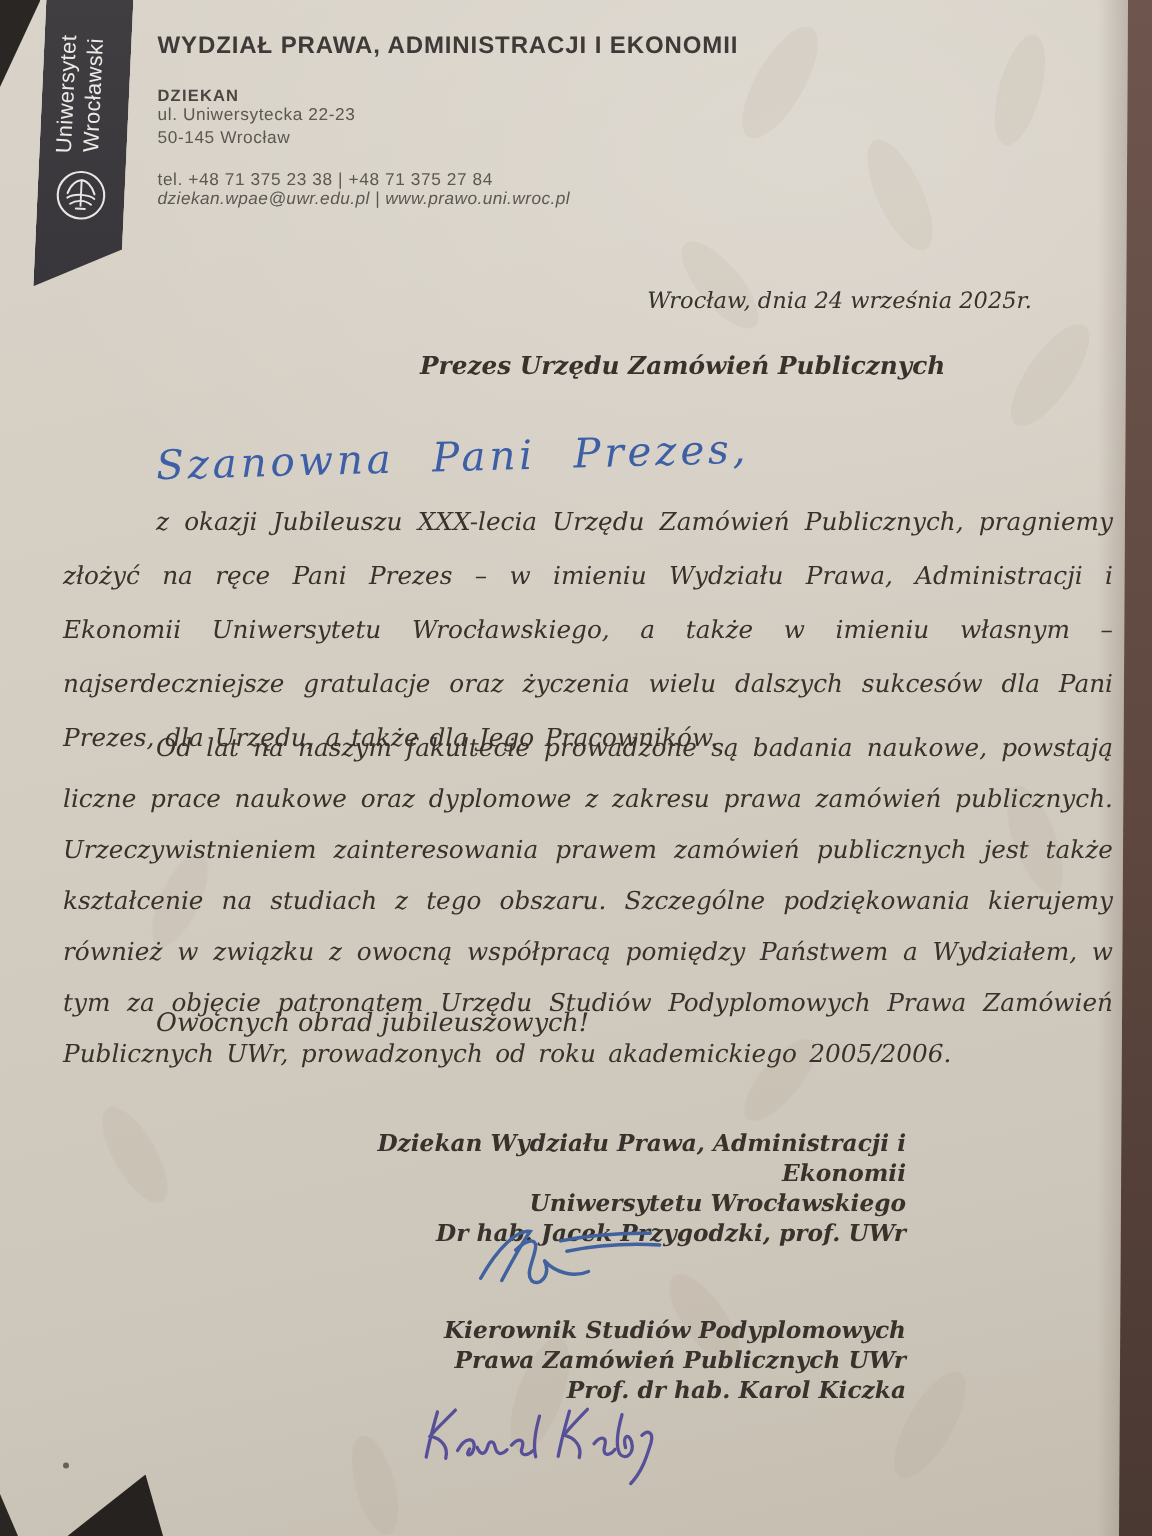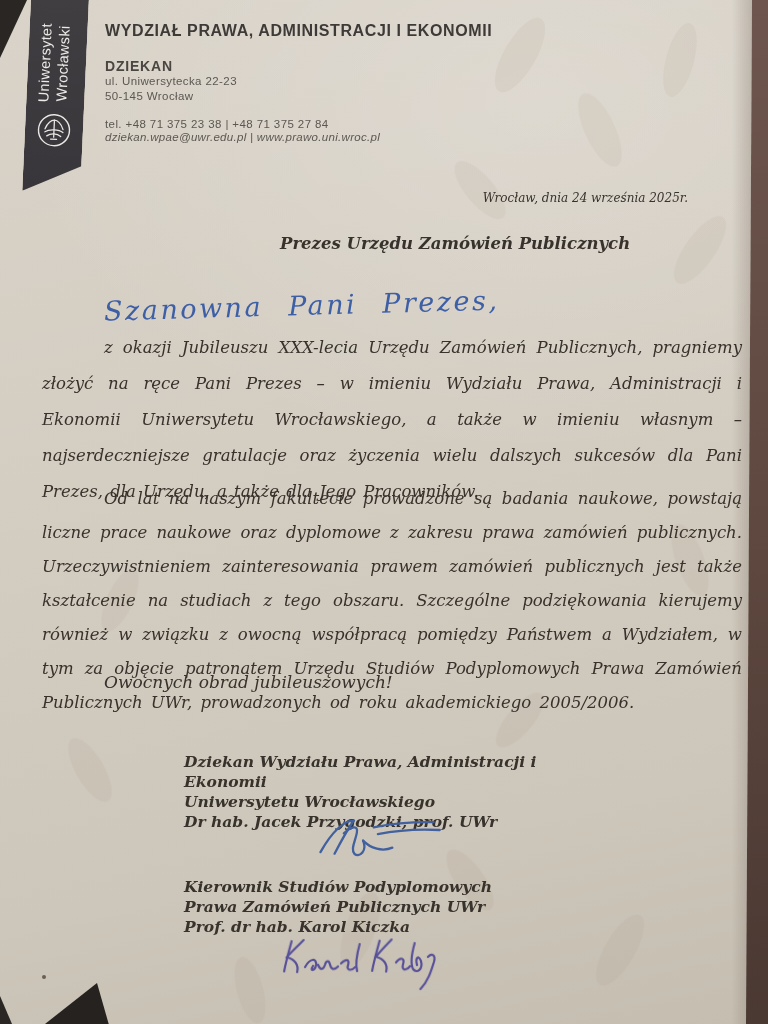--- a/index.html
+++ b/index.html
@@ -40,38 +40,38 @@
   .banner-text{
     position:absolute;left:-33px;top:44px;width:124px;height:42px;
     transform:rotate(-90deg);
     color:#eceae6;font-family:"Liberation Sans",sans-serif;
     font-size:14.5px;line-height:18px;text-align:center;letter-spacing:.3px;
   }
   .banner-seal{position:absolute;left:11px;top:114px;}
   
   .header-block{position:absolute;left:105px;top:22px;font-family:"Liberation Sans",sans-serif;color:#46423e;}
   .faculty{font-size:16px;font-weight:bold;letter-spacing:.6px;color:#3e3a37;}
-  .office{margin-top:18px;font-size:14px;font-weight:bold;letter-spacing:.8px;color:#4a4642;}
+  .office{margin-top:18px;font-size:11px;font-weight:bold;letter-spacing:.8px;color:#4a4642;}
   .addr{font-size:11.5px;color:#5b5751;line-height:15px;letter-spacing:.4px;}
   .phone{margin-top:14px;font-size:11.5px;color:#5b5751;letter-spacing:.4px;}
   .contact{margin-top:1px;font-size:11.5px;font-style:italic;color:#5b5751;letter-spacing:.3px;}
   
   .script{font-family:"DejaVu Serif",serif;font-style:italic;color:#37322c;}
-  .dateline{position:absolute;left:0;top:191px;width:688px;text-align:right;font-size:12px;}
+  .dateline{position:absolute;left:0;top:191px;width:688px;text-align:right;font-size:15px;}
   .addressee{position:absolute;left:280px;top:233px;font-size:16.5px;font-weight:600;line-height:21px;text-align:right;}
   .salutation{
     position:absolute;left:104px;top:290px;
     font-size:27px;color:#3d5fa6;letter-spacing:2.5px;word-spacing:14px;
     transform:rotate(-1.6deg);font-style:italic;font-family:"DejaVu Serif",serif;
   }
   .para{position:absolute;left:42px;width:700px;text-align:justify;font-size:16.5px;}
   .para1{top:330px;line-height:36px;text-indent:62px;word-spacing:2px;}
   .para2{top:482px;line-height:34px;text-indent:62px;word-spacing:3px;}
   .closing{position:absolute;left:104px;top:672px;font-size:17px;}
-  .sigblock{position:absolute;left:184px;width:420px;text-align:left;font-size:15.5px;font-weight:600;line-height:20px;}
+  .sigblock{position:absolute;left:184px;width:420px;text-align:right;font-size:15.5px;font-weight:600;line-height:20px;}
   .sig1{top:752px;}
   .sig2{top:877px;}
   .scribble{position:absolute;}
   .scribble1{left:312px;top:810px;transform:rotate(-2deg);}
   .scribble2{left:278px;top:930px;transform:rotate(-1deg);}
 </style>
 </head>
 <body>
 
 <div class="paper">

